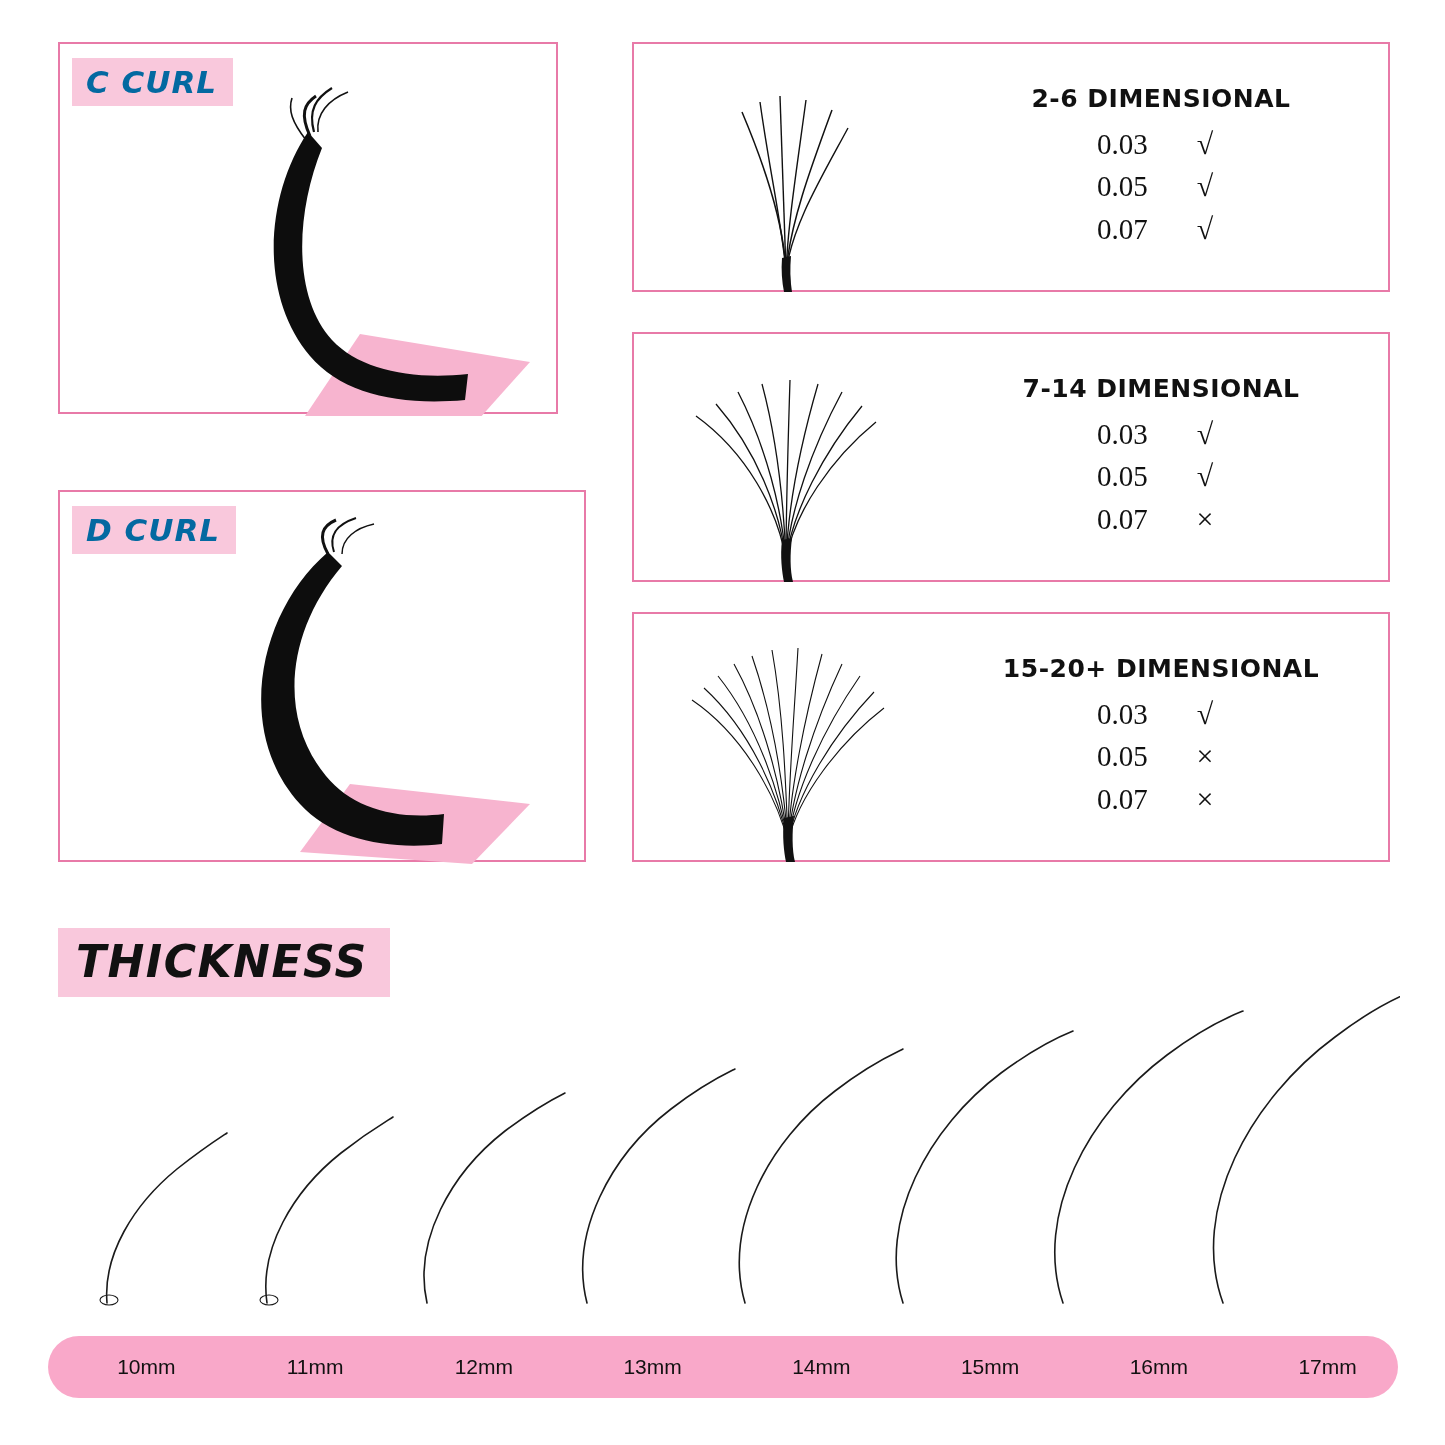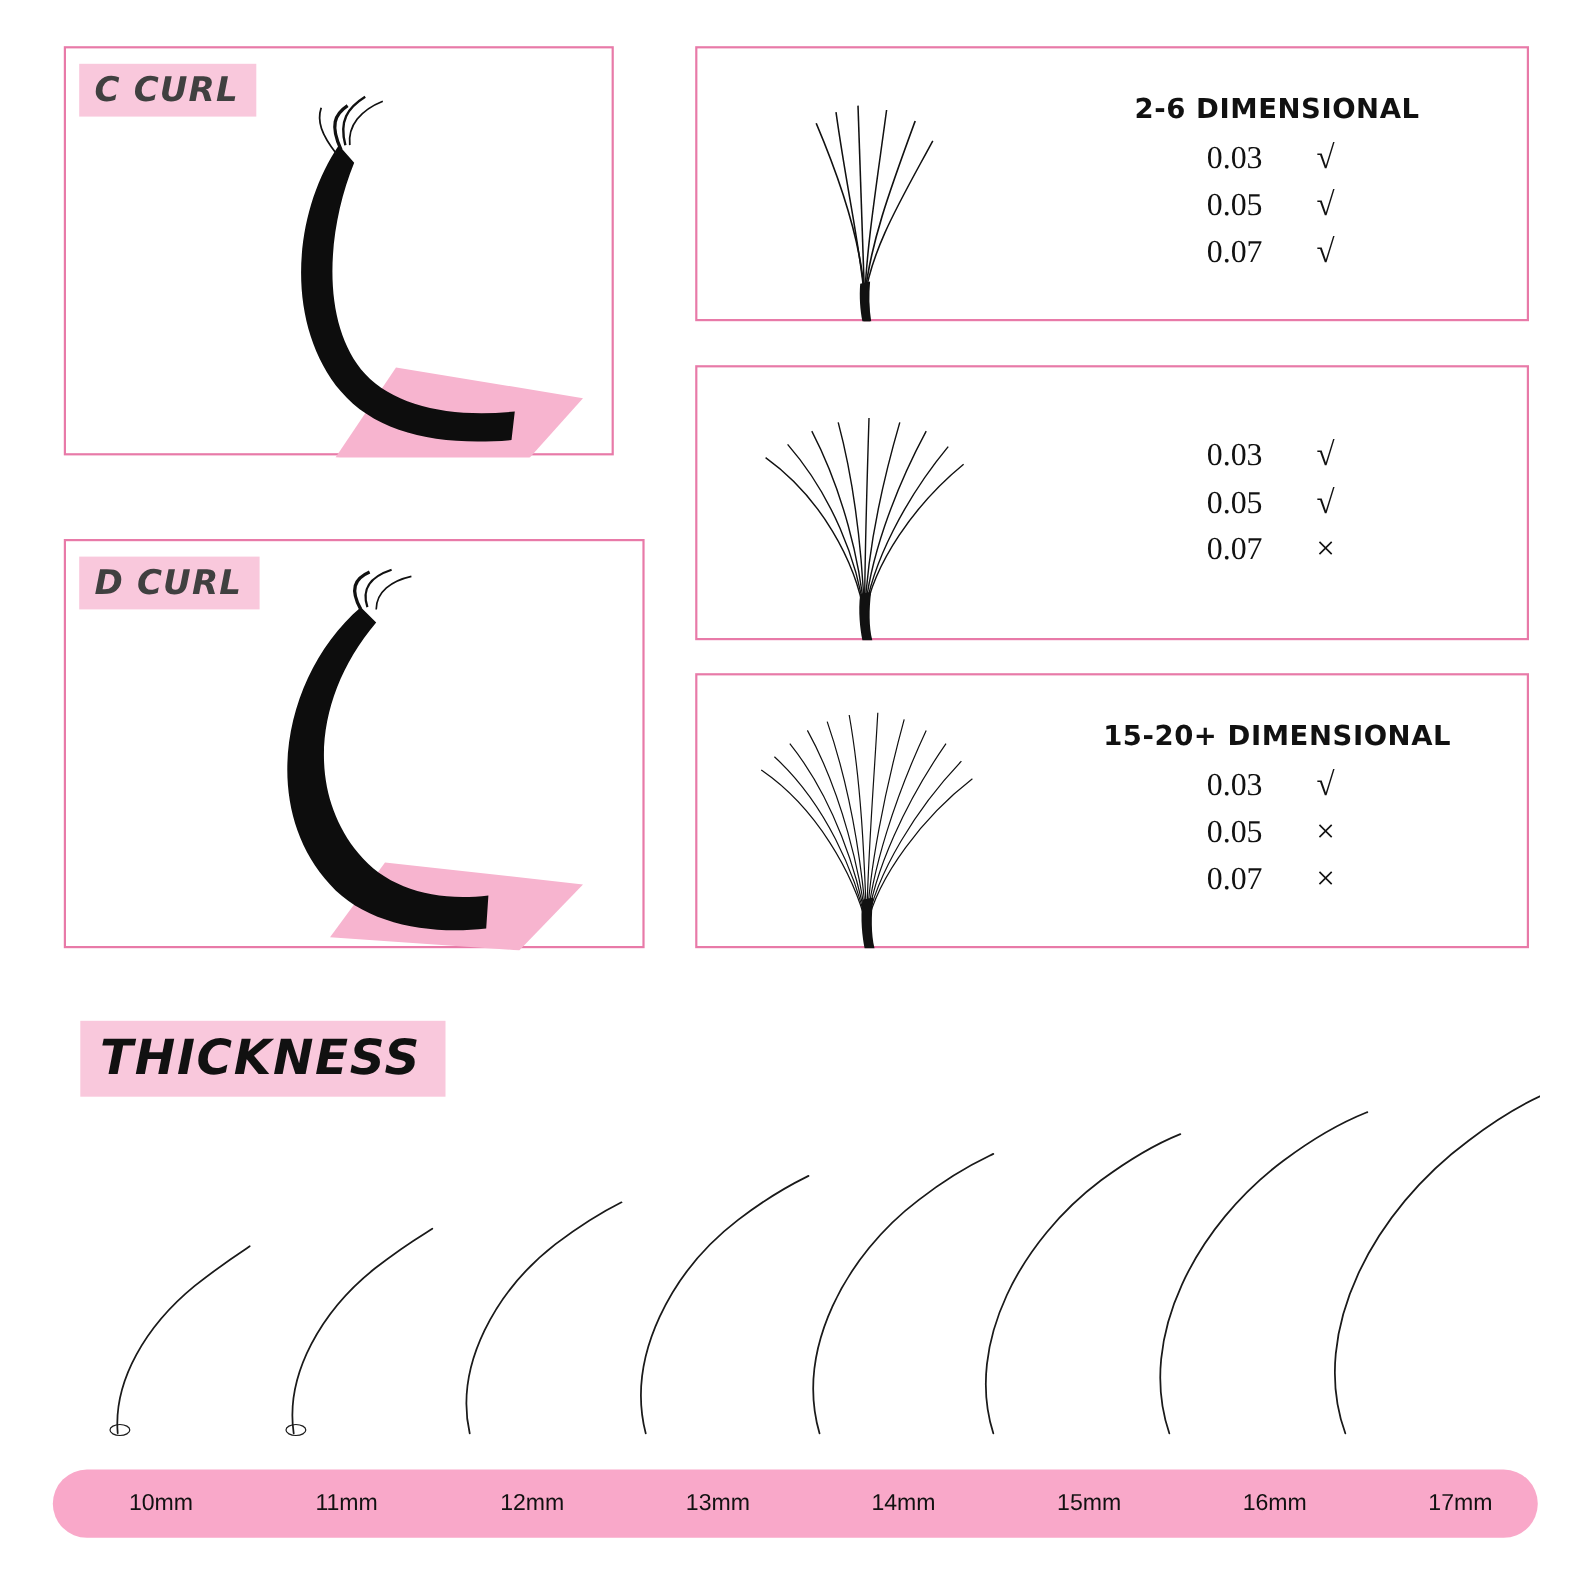--- a/index.html
+++ b/index.html
@@ -29,21 +29,21 @@
     position: absolute;
     left: 12px;
     top: 14px;
     padding: 6px 16px 6px 14px;
     background: #f9c8dc;
     font-family: "DejaVu Sans", sans-serif;
     font-weight: bold;
     font-style: italic;
     font-size: 31px;
     letter-spacing: 1px;
-    color: #404040;
+    color: #0369a1;
     white-space: nowrap;
   }
   .curl-art {
     position: absolute;
     inset: 0;
   }
 
   
   .dim-panel { display: flex; align-items: center; }
   .dim-art {
@@ -93,21 +93,20 @@
     top: 928px;
     padding: 8px 22px 10px 18px;
     background: #f9c8dc;
     font-family: "DejaVu Sans", sans-serif;
     font-weight: bold;
     font-style: italic;
     font-size: 44px;
     letter-spacing: 1.5px;
     color: #111;
     white-space: nowrap;
-    margin-left: 15px;
   }
   #lash-row {
     position: absolute;
     left: 45px;
     top: 955px;
     width: 1355px;
     height: 360px;
   }
   #length-bar {
     position: absolute;
@@ -207,20 +206,21 @@
         <path d="M152,226 C152,176 154,110 156,46"></path>
         <path d="M152,226 C154,176 166,112 184,50"></path>
         <path d="M152,226 C156,176 178,114 208,58"></path>
         <path d="M152,226 C158,178 190,118 228,72"></path>
         <path d="M152,226 C160,178 198,124 242,88"></path>
       </g>
       <path d="M148,206 C146,222 148,238 150,248 L159,248 C156,236 156,220 158,204 Z" fill="#111"></path>
     </svg>
   </div>
   <div class="dim-info">
+    <div class="dim-title">7-14 DIMENSIONAL</div>
     <div class="dim-rows">
       <div class="dim-row">
         <span class="val">0.03</span>
         <span class="mark">√</span>
       </div>
       <div class="dim-row">
         <span class="val">0.05</span>
         <span class="mark">√</span>
       </div>
       <div class="dim-row">

